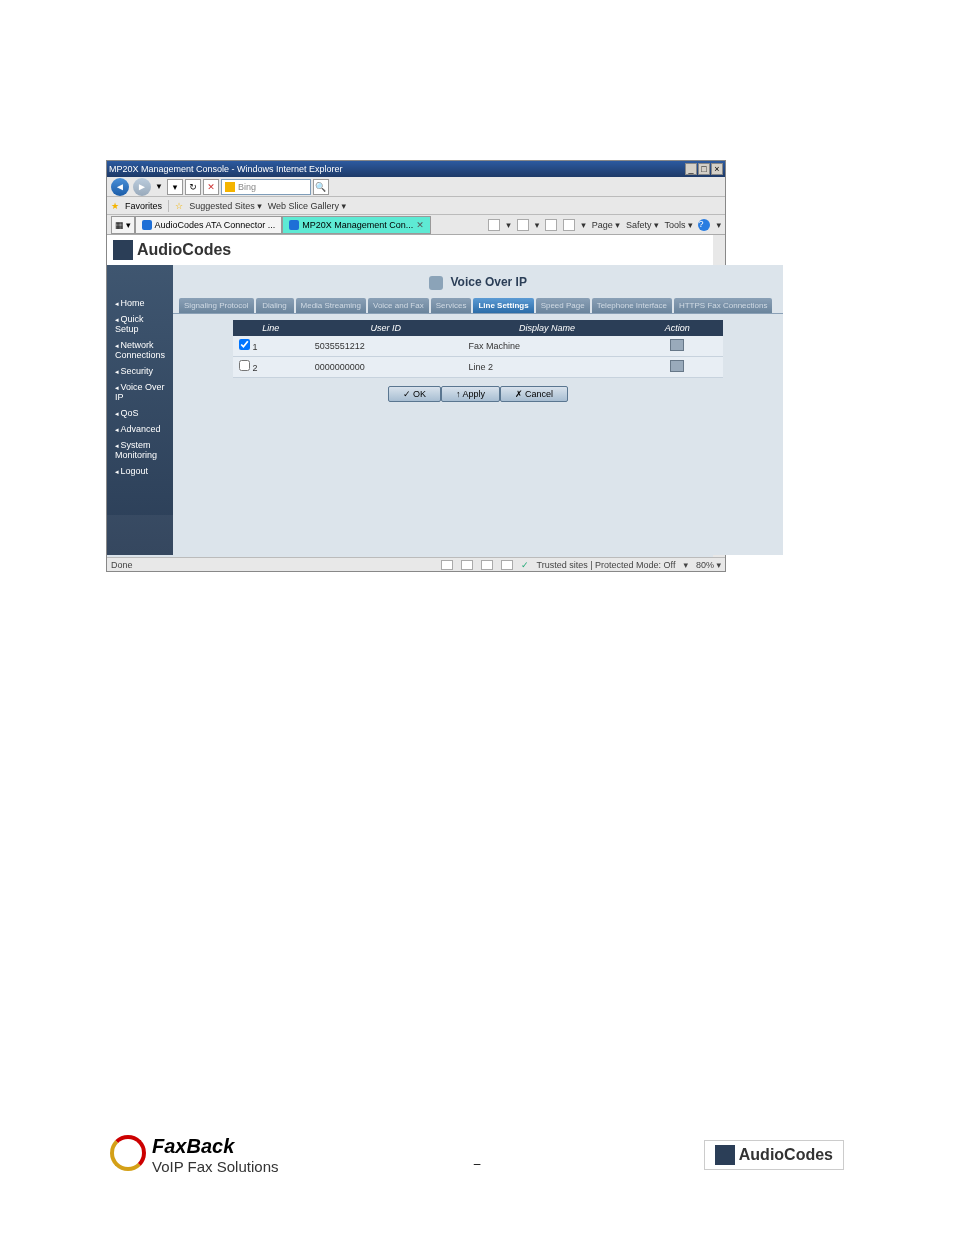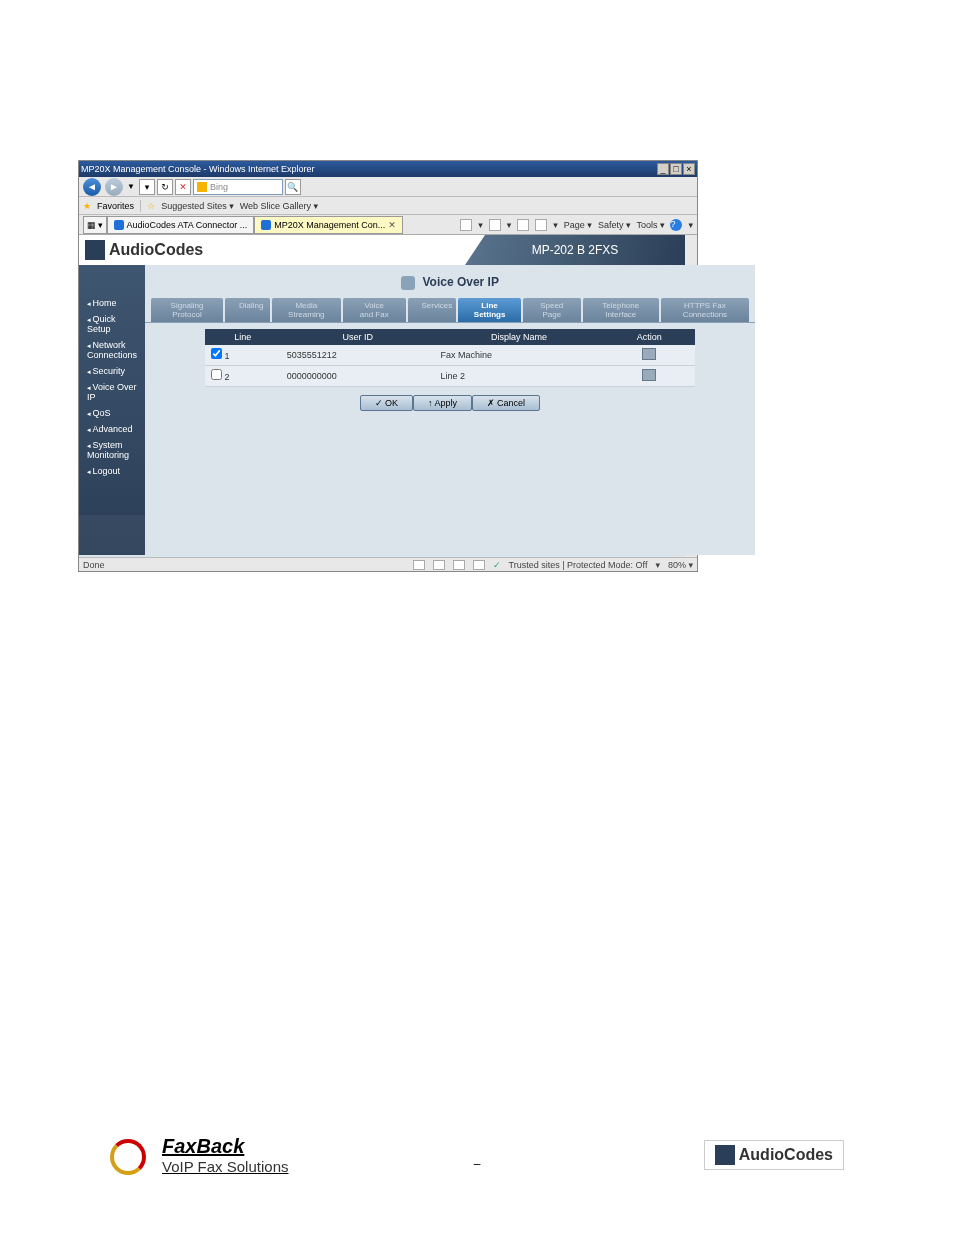--- a/index.html
+++ b/index.html
@@ -1,21 +1,21 @@
 <!DOCTYPE html>
 <html><head>
 <meta charset="utf-8">
 <style>
   * { box-sizing: border-box; margin: 0; padding: 0; }
   body { font-family: Tahoma, Arial, sans-serif; font-size: 11px; background: #fff; width: 954px; }
 
   .page-wrap { position: relative; width: 954px; height: 1235px; }
   .doc-space { height: 160px; }
 
-  .browser-window { margin: 0 78px; border: 1px solid #888; width: 620px; }
+  .browser-window { margin: 0 106px; border: 1px solid #888; width: 620px; }
 
   
   .titlebar { background: linear-gradient(#2c5aa0,#1e3a68); color: #fff; height: 16px; display: flex; justify-content: space-between; align-items: center; padding: 0 2px; font-size: 9px; }
   .titlebar .buttons { display: flex; gap: 1px; }
   .titlebar .buttons span { width: 12px; height: 12px; background: #d4d0c8; color:#000; display:flex; align-items:center; justify-content:center; font-size:9px; border:1px solid #888;}
 
   
   .addrbar { background: #e8e8e8; height: 20px; display: flex; align-items: center; padding: 0 4px; gap: 4px; border-bottom:1px solid #bbb;}
   .navbtn { width: 18px; height: 18px; border-radius: 50%; background: linear-gradient(#4a90d8,#1b5ca8); color:#fff; display:flex; align-items:center; justify-content:center; font-size:10px;}
   .url-box { flex: 1; background: #fff; border: 1px solid #7f9db9; height: 16px; display:flex; align-items:center; padding:0 3px; }
@@ -27,21 +27,21 @@
 
   
   .favbar { background: #e8e8e8; height: 18px; display:flex; align-items:center; padding:0 4px; gap:6px; font-size:9px; border-bottom:1px solid #bbb;}
   .favstar{color:#f4b400;}
   .favlink{color:#333;}
 
   
   .tabbar { background:#e8e8e8; height:20px; display:flex; align-items:center; justify-content:space-between; padding:0 4px; border-bottom:1px solid #aaa;}
   .tabs { display:flex; gap:0;}
   .tab { border:1px solid #999; background:#f4f4f4; height:18px; padding:0 6px; display:flex; align-items:center; gap:3px; font-size:9px;}
-  .tab.active{background:#fef9c3;}
+  .tab.active{background:#5eead4;}
   .tab .ie-ico{width:10px;height:10px;background:#1e6fd6;border-radius:2px;}
   .tab .close{font-size:9px;color:#555;}
   .toolbar-right{display:flex;gap:6px;font-size:9px;color:#333;align-items:center;}
   .toolbar-right .ti{width:12px;height:12px;border:1px solid #aaa;background:#fff;}
 
   
   .page-area{position:relative;height:322px;background:#dce4eb;border-right:12px solid #e8e8e8;}
 
   
   .ac-header{height:30px;display:flex;justify-content:space-between;align-items:center;background:#fff;}
@@ -54,41 +54,41 @@
   .sidebar{width:118px;background:linear-gradient(#3f5670,#2b3e57);color:#fff;padding-top:30px;position:relative;}
   .sidebar .item{font-size:9px;padding:3px 8px;cursor:pointer;}
   .sidebar .item::before{content:"◂ ";font-size:7px;}
   .sidebar .watermark{position:absolute;bottom:0;left:0;right:0;height:40px;background:rgba(255,255,255,0.05);}
 
   .main{flex:1;background:#dce4eb;padding:10px 0;}
   .main-title{text-align:center;font-weight:bold;font-size:12px;color:#2b3e57;margin-bottom:8px;}
   .main-title .ico{display:inline-block;width:14px;height:14px;background:#8ba3b8;border-radius:3px;vertical-align:middle;margin-right:4px;}
 
   .tabsrow{display:flex;gap:2px;padding:0 6px;border-bottom:1px solid #8aa0b6;margin-bottom:6px;}
-  .ptab{background:linear-gradient(#8aa0b6,#6a849c);color:#d0dae4;font-size:8px;padding:3px 14px;text-align:center;cursor:pointer;min-width:38px;border-radius:2px 2px 0 0;line-height:9px;}
+  .ptab{background:linear-gradient(#8aa0b6,#6a849c);color:#d0dae4;font-size:8px;padding:3px 5px;text-align:center;cursor:pointer;min-width:38px;border-radius:2px 2px 0 0;line-height:9px;}
   .ptab.active{background:linear-gradient(#5c9bd4,#2b6ca8);color:#fff;font-weight:bold;}
 
   .data-table{margin:0 60px;border-collapse:collapse;width:490px;font-size:9px;}
-  .data-table th{background:#2b3e57;color:#fff;padding:3px 6px;font-weight:normal;text-align:center;}
+  .data-table th{background:#2b3e57;color:#fff;padding:3px 6px;font-weight:normal;text-align:center;font-style:italic;}
   .data-table td{background:#e8eef4;padding:3px 6px;border-bottom:1px solid #c7d2dd;color:#333;}
   .data-table td.action{text-align:center;}
   .edit-ico{width:14px;height:12px;background:#9ab;display:inline-block;border:1px solid #678;}
   .chk{width:11px;height:11px;}
 
   .btnrow{display:flex;justify-content:center;margin-top:8px;}
   .fbtn{font-size:9px;padding:2px 14px;border:1px solid #5a7690;background:linear-gradient(#d8e2ec,#a8bed2);cursor:pointer;border-radius:2px;}
 
   
   .statusbar{height:14px;background:#e8e8e8;border-top:1px solid #bbb;display:flex;justify-content:space-between;align-items:center;padding:0 4px;font-size:9px;color:#444;}
   .status-right{display:flex;gap:8px;align-items:center;}
   .status-right .si{width:12px;height:10px;border:1px solid #aaa;background:#fff;}
 
   
   .footer{position:absolute;bottom:60px;left:110px;right:110px;display:flex;justify-content:space-between;align-items:center;}
-  .faxback{display:flex;align-items:flex-end;gap:16px;text-decoration:underline;}
+  .faxback{display:flex;align-items:flex-start;gap:6px;}
   .faxback .ring{width:36px;height:36px;border:4px solid #d4a017;border-radius:50%;border-top-color:#c00;border-right-color:#c00;}
   .faxback .t1{font-style:italic;font-weight:bold;font-size:20px;}
   .faxback .t2{font-size:15px;color:#333;}
   .aclogo2{display:flex;align-items:center;gap:4px;border:1px solid #ccc;padding:4px 10px;}
   .aclogo2 .g{width:20px;height:20px;background:#2b3e57;}
   .aclogo2 .t{font-size:16px;font-weight:bold;color:#333;}
   .pgdash{position:absolute;bottom:64px;left:50%;transform:translateX(-50%);font-size:12px;}
 </style>
 </head>
 <body>
@@ -155,23 +155,20 @@
         <span>Tools ▾</span>
         <span class="ti" style="border-radius:50%;background:#2a7de1;color:#fff;border:none;">?</span>▾
       </div>
     </div>
 
     <div class="page-area">
       <div class="ac-header">
         <div class="ac-logo">
           <div class="glyph"></div>
           <span class="txt">AudioCodes</span>
-        </div>
-        <div class="ac-model">
-          <span>MP-202 B 2FXS</span>
         </div>
       </div>
 
       <div class="ac-body">
         <div class="sidebar">
           <div class="item">Home</div>
           <div class="item">Quick Setup</div>
           <div class="item">Network Connections</div>
           <div class="item">Security</div>
           <div class="item">Voice Over IP</div>

